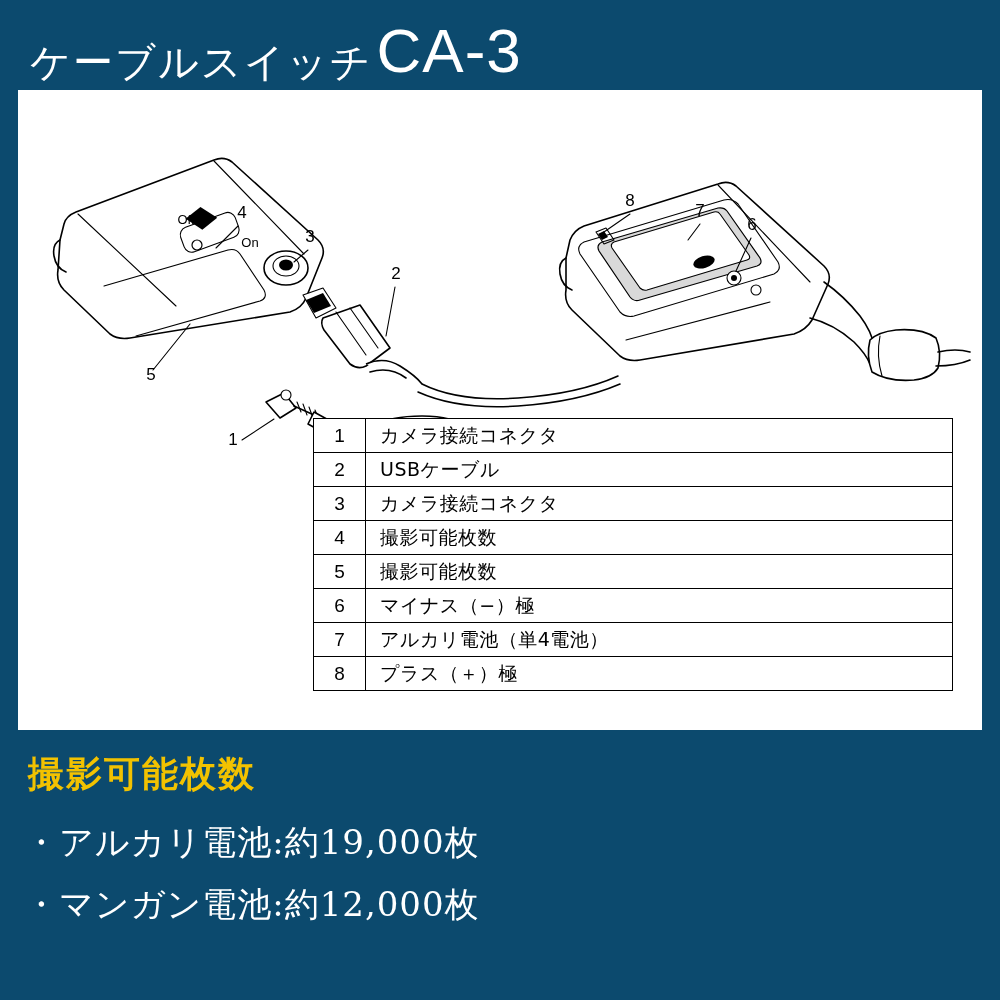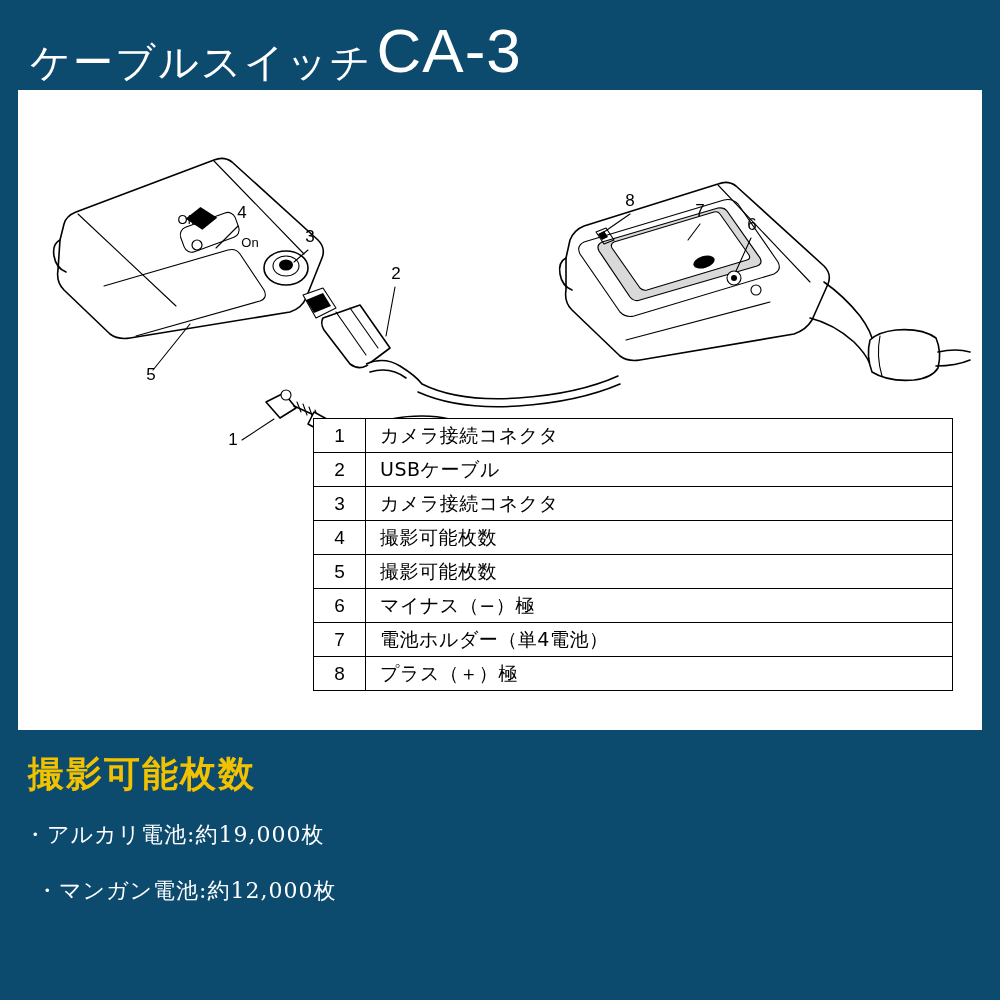--- a/index.html
+++ b/index.html
@@ -95,27 +95,27 @@
     color: #f2c200;
     font-size: 36px;
     font-weight: bold;
     letter-spacing: 2px;
     font-family: "DejaVu Serif", "Liberation Serif", serif;
   }
   .bullet-line {
     position: absolute;
     left: 24px;
     color: #ffffff;
-    font-size: 22px;
+    font-size: 34px;
     letter-spacing: 1px;
     font-family: "DejaVu Serif", "Liberation Serif", serif;
     white-space: nowrap;
   }
   .bullet-1 { top: 84px; }
-  .bullet-2 { top: 140px; margin-left: 12px; }
+  .bullet-2 { top: 146px; }
 
   svg { display: block; }
   .ln { fill: none; stroke: #000; stroke-width: 1.6; stroke-linejoin: round; stroke-linecap: round; }
   .ln-thin { fill: none; stroke: #000; stroke-width: 1.1; stroke-linejoin: round; stroke-linecap: round; }
   .fillw { fill: #ffffff; stroke: #000; stroke-width: 1.6; stroke-linejoin: round; }
   .fillw-thin { fill: #ffffff; stroke: #000; stroke-width: 1.1; stroke-linejoin: round; }
   .fillk { fill: #000000; stroke: none; }
   .fillg { fill: #d9d9d9; stroke: #000; stroke-width: 1.2; }
   .calloutnum {
     font-family: "Liberation Sans", sans-serif;
@@ -286,21 +286,21 @@
         <tr>
           <td class="num">5</td>
           <td class="label">撮影可能枚数</td>
         </tr>
         <tr>
           <td class="num">6</td>
           <td class="label">マイナス（−）極</td>
         </tr>
         <tr>
           <td class="num">7</td>
-          <td class="label">電池ホルダー（単4電池）</td>
+          <td class="label">アルカリ電池（単4電池）</td>
         </tr>
         <tr>
           <td class="num">8</td>
           <td class="label">プラス（＋）極</td>
         </tr>
       </tbody>
     </table>
 
   </div>
 

